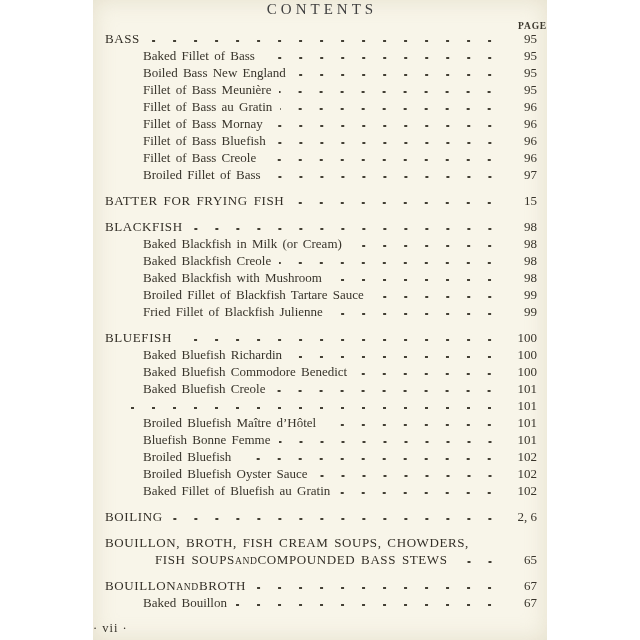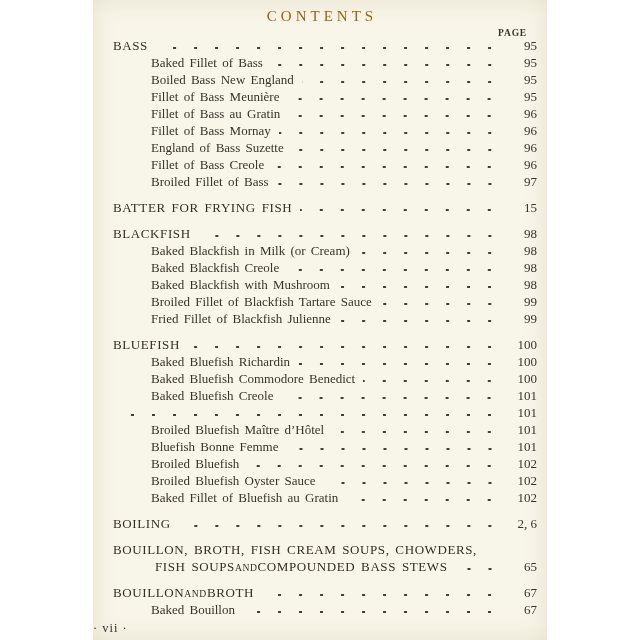--- a/index.html
+++ b/index.html
@@ -15,44 +15,43 @@
     position: absolute;
     left: 93px;
     top: 0;
     width: 454px;
     height: 640px;
     background: #f8f5e9;
     box-shadow: inset 0 0 22px rgba(187, 175, 140, 0.30);
     color: #38342b;
   }
   .title {
-    padding-top: 7px;
     line-height: 18px;
     text-align: center;
     font-size: 15px;
     letter-spacing: 4px;
     text-indent: 4px;
-    color: #a16207;
+    color: #404040;
   }
   .col-header {
     margin-top: 3px;
     line-height: 10px;
     text-align: right;
-    padding-right: 20px;
+    padding-right: 0;
     font-size: 9.5px;
     letter-spacing: 0.8px;
     font-weight: bold;
     color: #3a362c;
   }
   .toc { margin-top: 0; }
   .row {
     display: flex;
     align-items: baseline;
     height: 17px;
-    padding-left: 20px;
+    padding-left: 12px;
     padding-right: 10px;
     font-size: 13px;
     white-space: nowrap;
   }
   .row.gap { margin-top: 9px; }
   .row.indent { padding-left: 62px; }
   .row.section .seg { letter-spacing: 0.6px; color: #332f27; }
   .row.entry .seg { color: #38342b; margin-left: 38px; }
   .seg { word-spacing: 2px; }
   .seg.sc { font-size: 0.74em; letter-spacing: 0.6px; }
@@ -113,21 +112,21 @@
         <span class="seg">Fillet of Bass au Gratin</span>
         <span class="leader"></span>
         <span class="pg">96</span>
       </div>
       <div class="row entry">
         <span class="seg">Fillet of Bass Mornay</span>
         <span class="leader"></span>
         <span class="pg">96</span>
       </div>
       <div class="row entry">
-        <span class="seg">England of Bass Suzette</span>
+        <span class="seg">Fillet of Bass Bluefish</span>
         <span class="leader"></span>
         <span class="pg">96</span>
       </div>
       <div class="row entry">
         <span class="seg">Fillet of Bass Creole</span>
         <span class="leader"></span>
         <span class="pg">96</span>
       </div>
       <div class="row entry">
         <span class="seg">Broiled Fillet of Bass</span>

